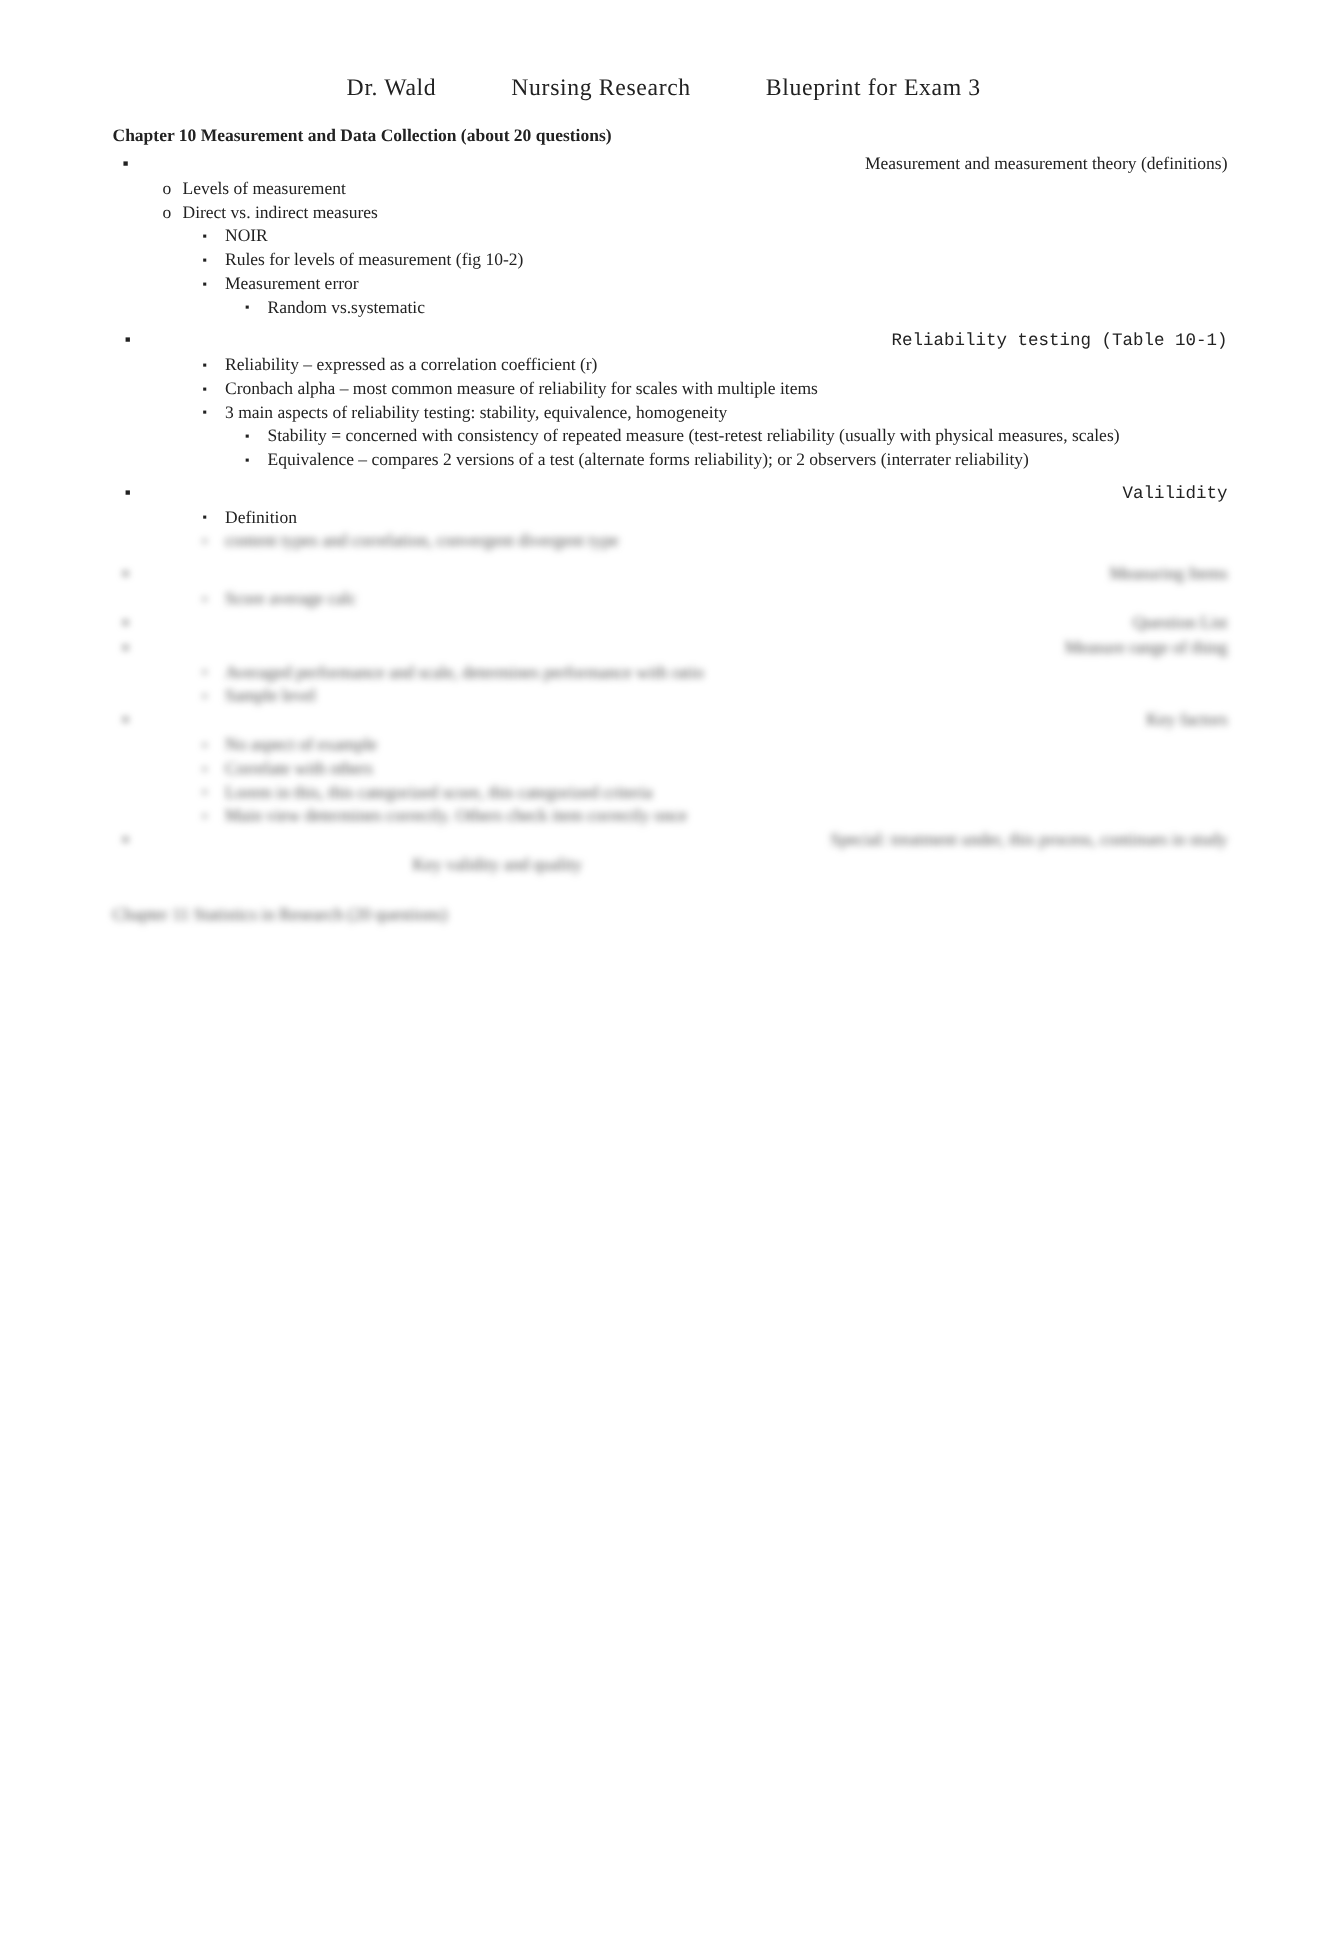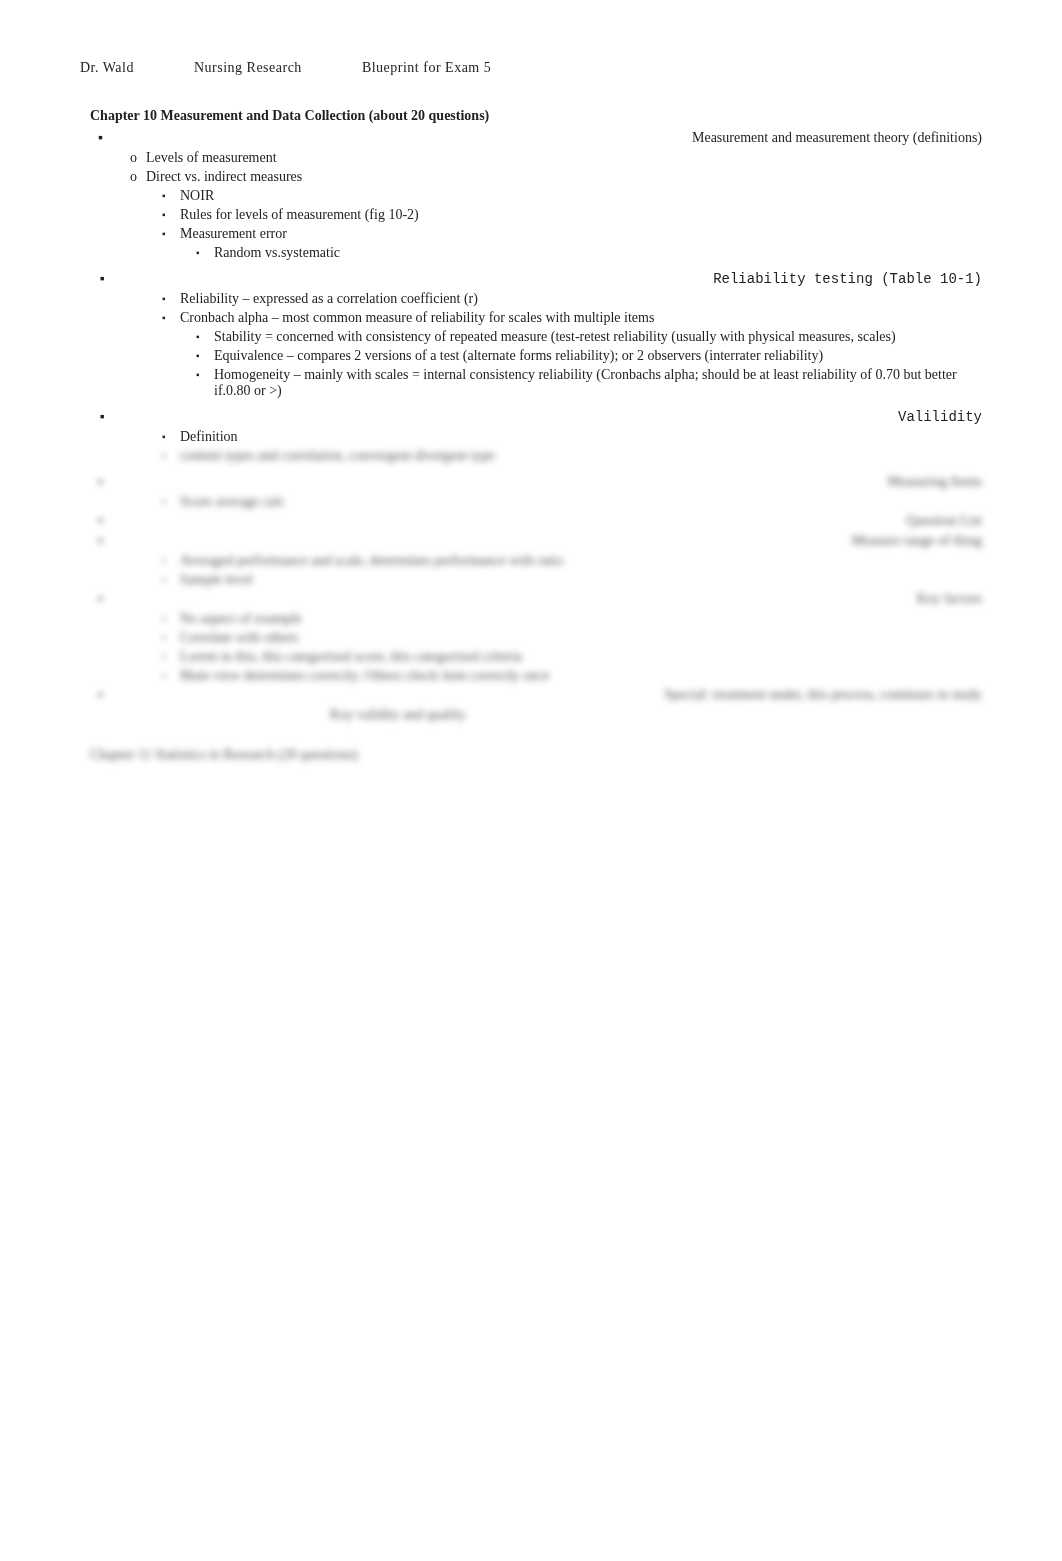--- a/index.html
+++ b/index.html
@@ -12,23 +12,23 @@
       background: #ffffff;
       font-family: 'Times New Roman', Times, serif;
       font-size: 14px;
       color: #222;
       width: 1062px;
       min-height: 1561px;
       padding: 60px 80px 80px 80px;
     }
 
     .header {
-      text-align: left;
-      margin-bottom: 32px;
-      font-size: 14px;
+      text-align: center;
+      margin-bottom: 20px;
+      font-size: 19px;
       letter-spacing: 0.5px;
     }
 
     .header-inner {
       display: inline-flex;
       gap: 60px;
     }
 
     .chapter-title {
       font-size: 14px;
@@ -111,21 +111,21 @@
       color: #555;
     }
   </style>
 </head>
 <body>
 
 <div class="header">
   <div class="header-inner">
     <span>Dr. Wald</span>
     <span>Nursing Research</span>
-    <span>Blueprint for Exam 5</span>
+    <span>Blueprint for Exam 3</span>
   </div>
 </div>
 
 <div class="content">
 
   <div class="chapter-title">Chapter 10 Measurement and Data Collection (about 20 questions)</div>
 
   <div class="level1" data-bullet="▪">
     <span>Measurement and measurement theory (definitions)</span>
   </div>
@@ -159,32 +159,32 @@
   </div>
 
   <div class="level3-sq">
     <span>Reliability – expressed as a correlation coefficient (r)</span>
   </div>
 
   <div class="level3-sq">
     <span>Cronbach alpha – most common measure of reliability for scales with multiple items</span>
   </div>
 
+  <div class="level3-sq">
+    <span>3 main aspects of reliability testing: stability, equivalence, homogeneity</span>
+  </div>
 
   <div class="level4-sq">
     <span>Stability = concerned with consistency of repeated measure (test-retest reliability (usually with physical measures, scales)</span>
   </div>
 
   <div class="level4-sq">
     <span>Equivalence – compares 2 versions of a test (alternate forms reliability); or 2 observers (interrater reliability)</span>
   </div>
 
-  <div class="level4-sq">
-    <span>Homogeneity – mainly with scales = internal consistency reliability (Cronbachs alpha; should be at least reliability of  0.70 but better if.0.80 or &gt;)</span>
-  </div>
 
   <div class="level1 section-gap" data-bullet="▪">
     <span>Valilidity</span>
   </div>
 
   <div class="level3-sq">
     <span>Definition</span>
   </div>
 
   <div class="level3-sq blurred">

